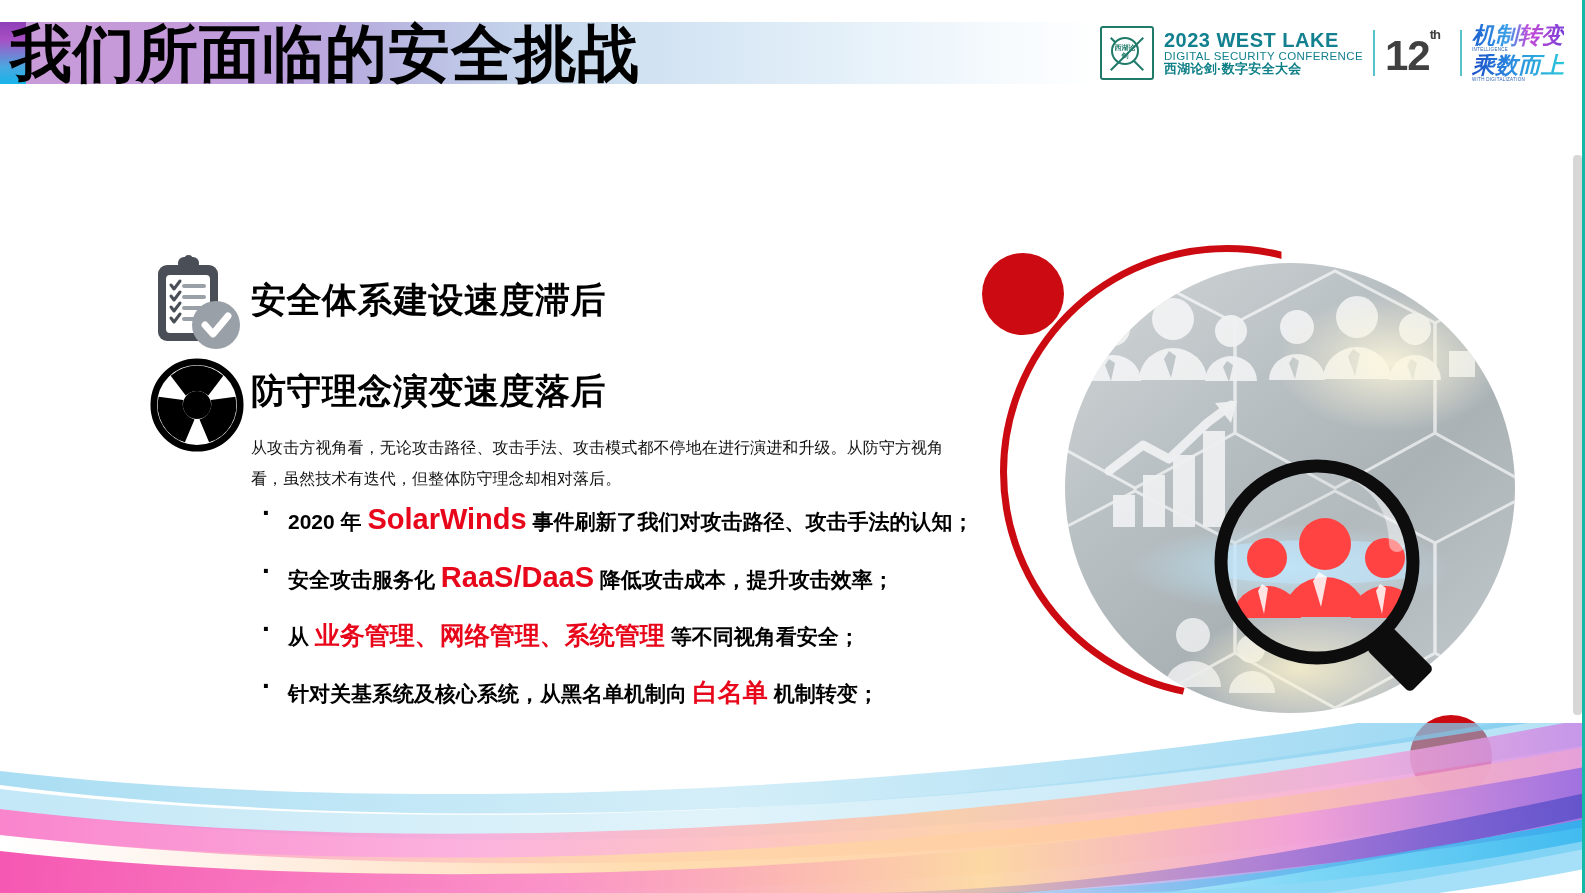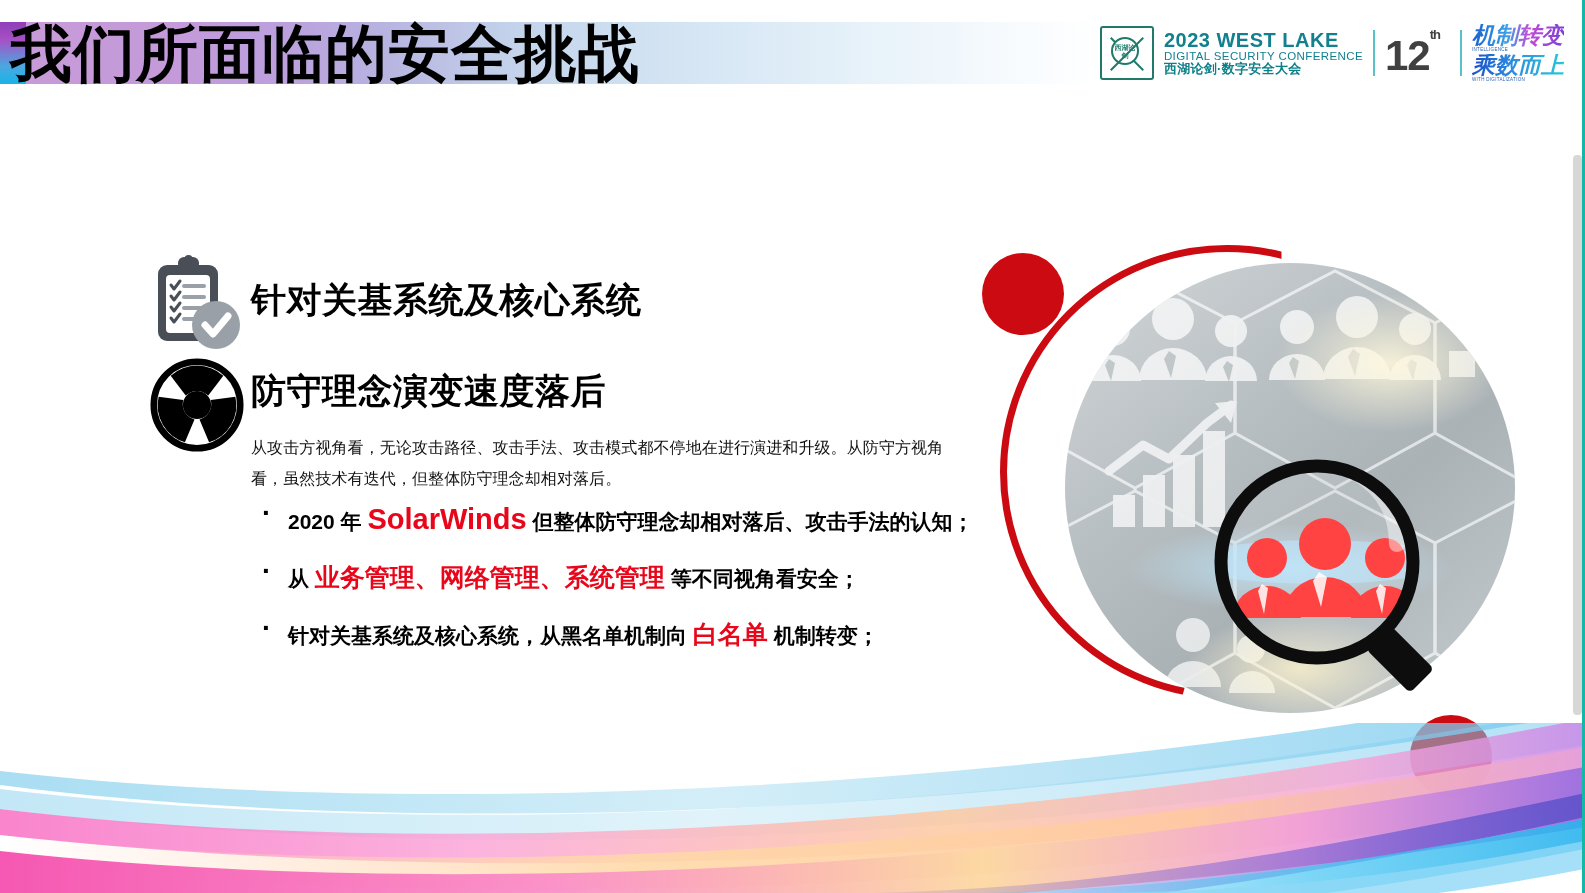--- a/index.html
+++ b/index.html
@@ -350,28 +350,31 @@
 
     <svg class="icon-radiation" viewBox="0 0 100 100">
       <circle cx="50" cy="50" r="46" fill="none" stroke="#000000" stroke-width="7"></circle>
       <circle cx="50" cy="50" r="13" fill="#000000"></circle>
       <path d="M50 8 A42 42 0 0 1 78 19 L62 40 A18 18 0 0 0 50 35 A18 18 0 0 0 38 40 L22 19 A42 42 0 0 1 50 8 Z" fill="#000000" transform="rotate(0 50 50)"></path>
       <path d="M50 8 A42 42 0 0 1 78 19 L62 40 A18 18 0 0 0 50 35 A18 18 0 0 0 38 40 L22 19 A42 42 0 0 1 50 8 Z" fill="#000000" transform="rotate(120 50 50)"></path>
       <path d="M50 8 A42 42 0 0 1 78 19 L62 40 A18 18 0 0 0 50 35 A18 18 0 0 0 38 40 L22 19 A42 42 0 0 1 50 8 Z" fill="#000000" transform="rotate(240 50 50)"></path>
       <circle cx="50" cy="50" r="15" fill="#000000"></circle>
     </svg>
 
-    <div class="head-text" id="head1">针对关基系统及核心系统</div>
+    <div class="head-text" id="head1">安全体系建设速度滞后</div>
     <div class="head-text" id="head2">防守理念演变速度落后</div>
 
     <div id="sub-para">从攻击方视角看，无论攻击路径、攻击手法、攻击模式都不停地在进行演进和升级。从防守方视角看，虽然技术有迭代，但整体防守理念却相对落后。</div>
 
     <div id="bullets">
       <div class="bullet">
-        <span>2020 年 </span><span class="em-red-lat">SolarWinds</span><span> 但整体防守理念却相对落后、攻击手法的认知；</span>
+        <span>2020 年 </span><span class="em-red-lat">SolarWinds</span><span> 事件刷新了我们对攻击路径、攻击手法的认知；</span>
+      </div>
+      <div class="bullet">
+        <span>安全攻击服务化 </span><span class="em-red-lat">RaaS/DaaS</span><span> 降低攻击成本，提升攻击效率；</span>
       </div>
       <div class="bullet">
         <span>从 </span><span class="em-red-cn">业务管理、网络管理、系统管理</span><span> 等不同视角看安全；</span>
       </div>
       <div class="bullet">
         <span>针对关基系统及核心系统，从黑名单机制向 </span><span class="em-red-cn">白名单</span><span> 机制转变；</span>
       </div>
     </div>
   </div>
 

